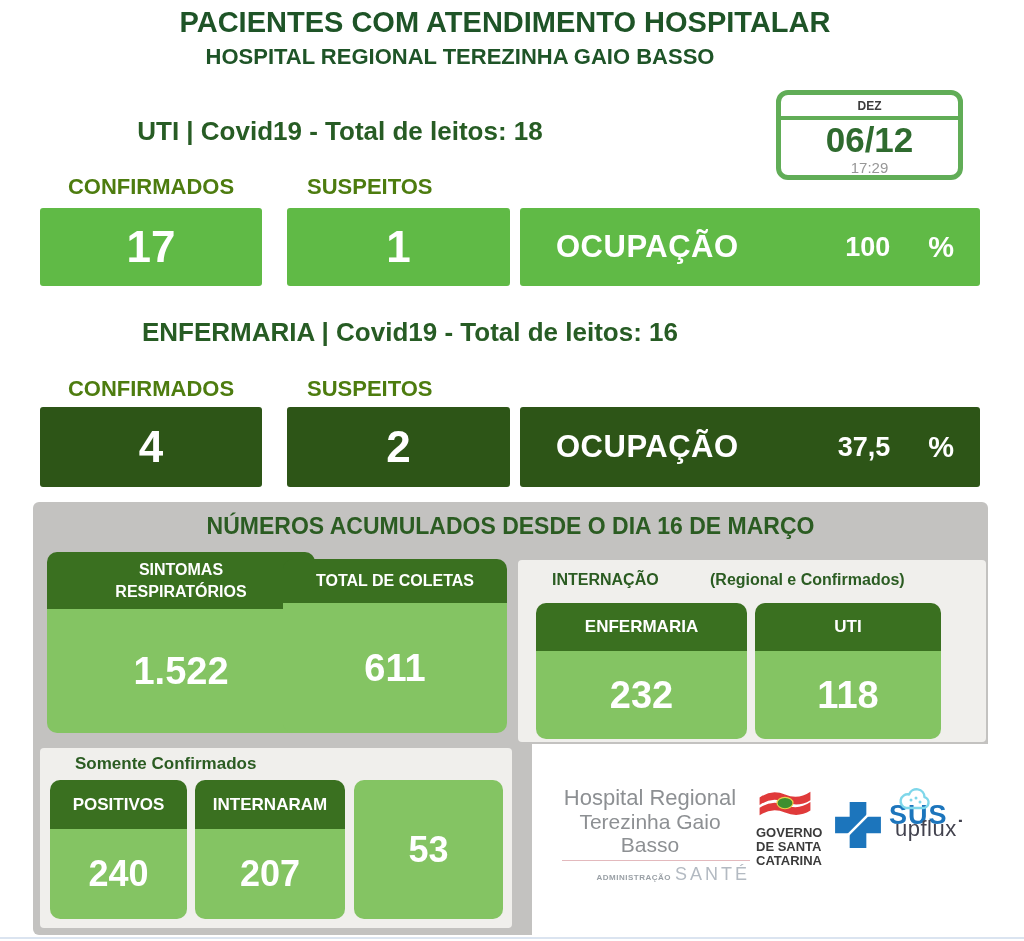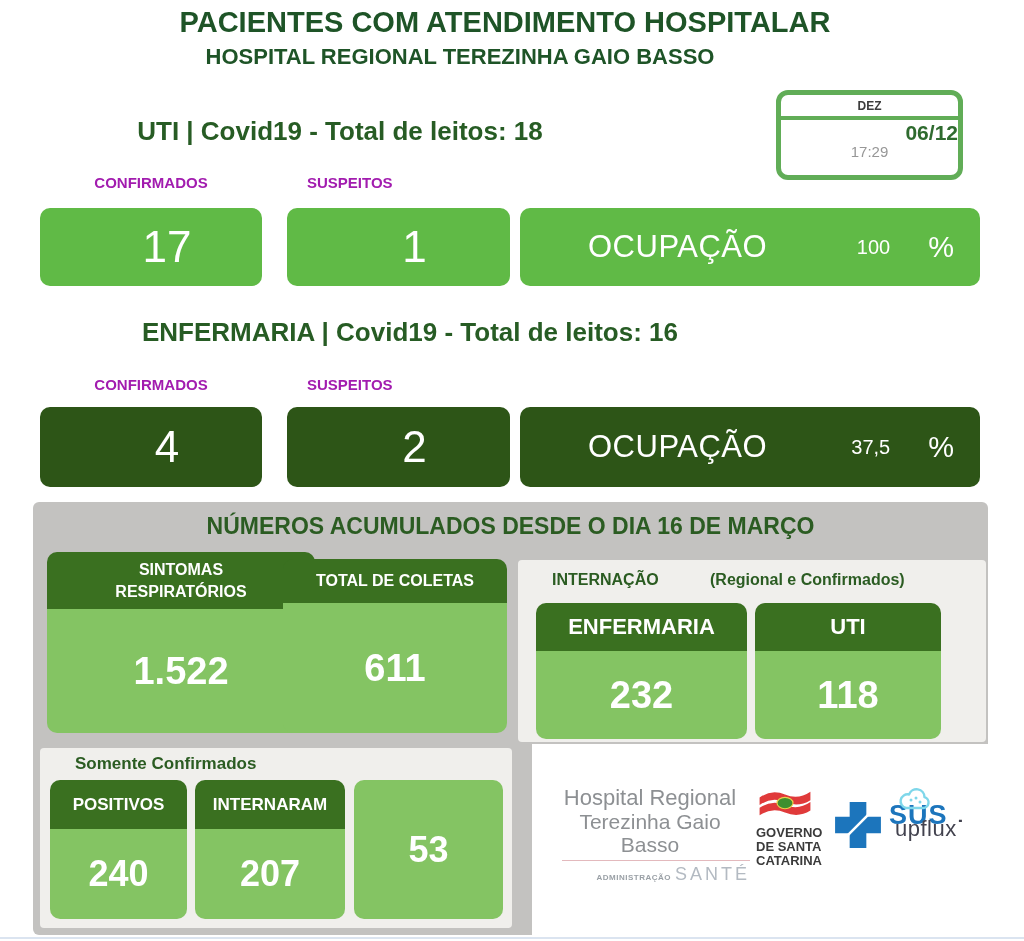--- a/index.html
+++ b/index.html
@@ -8,48 +8,48 @@
   .stage { position:relative; width:1024px; height:941px; background:#fff; overflow:hidden; }
 
   .abs { position:absolute; }
 
   .page-title { top:6px; left:0; width:1010px; font-size:29px; font-weight:bold; color:#1e5427; text-align:center; letter-spacing:0px; }
   .page-subtitle { top:44px; left:0; width:920px; font-size:22px; font-weight:bold; color:#1e5427; text-align:center; }
 
   
   .date-card { left:776px; top:90px; width:187px; height:90px; background:#fff; border:5px solid #61ad57; border-radius:12px; overflow:hidden; }
   .date-card .dc-month { height:25px; display:flex; align-items:center; justify-content:center; font-size:12px; font-weight:bold; color:#3c3c3c; border-bottom:4px solid #61ad57; }
-  .date-card .dc-date { margin-top:1px; text-align:right; font-size:21px; font-weight:bold; color:#2f6b2f; line-height:1.1; }
+  .date-card .dc-date { margin-top:1px; text-align:center; font-size:35px; font-weight:bold; color:#2f6b2f; line-height:1.1; }
   .date-card .dc-time { text-align:center; font-size:15px; color:#979797; line-height:1.0; }
 
   .section-heading { font-size:26px; font-weight:bold; color:#275c24; text-align:center; }
   .uti-heading { top:116px; left:0; width:680px; }
   .enf-heading { top:317px; left:0; width:820px; }
 
-  .col-label { font-size:15px; font-weight:bold; color:#a21caf; }
+  .col-label { font-size:22px; font-weight:bold; color:#4d7c0f; }
   .lbl-conf-uti { top:174px; left:40px; width:222px; text-align:center; }
   .lbl-susp-uti { top:174px; left:307px; }
   .lbl-conf-enf { top:376px; left:40px; width:222px; text-align:center; }
   .lbl-susp-enf { top:376px; left:307px; }
 
-  .kpi-box { display:flex; align-items:center; justify-content:center; color:#fff; font-weight:normal; border-radius:10px;padding-left:32px; }
+  .kpi-box { display:flex; align-items:center; justify-content:center; color:#fff; font-weight:bold; border-radius:3px; }
   .bright { background:#60ba46; }
   .dark { background:#2d5517; }
   .big-num { font-size:44px; }
 
   .uti-conf { left:40px;  top:208px; width:222px; height:78px; }
   .uti-susp { left:287px; top:208px; width:223px; height:78px; }
   .uti-ocup { left:520px; top:208px; width:460px; height:78px; }
   .enf-conf { left:40px;  top:407px; width:222px; height:80px; }
   .enf-susp { left:287px; top:407px; width:223px; height:80px; }
   .enf-ocup { left:520px; top:407px; width:460px; height:80px; }
 
   .ocup-box { justify-content:flex-start; }
   .ocup-label { font-size:31px; margin-left:36px; letter-spacing:0.5px; }
-  .ocup-value { font-size:20px; margin-left:auto; }
+  .ocup-value { font-size:27px; margin-left:auto; }
   .ocup-pct { font-size:29px; margin-left:38px; margin-right:26px; }
 
   
   .acc-panel { left:33px; top:502px; width:955px; height:433px; background:#c3c2c0; border-radius:6px; }
   .acc-heading { top:513px; left:33px; width:955px; font-size:23px; font-weight:bold; color:#2b5c22; text-align:center; }
 
   .stat-card { border-radius:10px; overflow:hidden; display:flex; flex-direction:column; }
   .stat-head { background:#3a7020; color:#fff; font-weight:bold; display:flex; align-items:center; justify-content:center; text-align:center; }
   .stat-body { background:#84c463; color:#fff; font-weight:bold; display:flex; align-items:center; justify-content:center; flex:1; }
 
@@ -58,21 +58,21 @@
   .card-sintomas .stat-body { font-size:38px; }
   .card-coletas { left:283px; top:559px; width:224px; height:174px; }
   .card-coletas .stat-head { height:44px; font-size:16px; }
   .card-coletas .stat-body { font-size:38px; }
 
   .intern-panel { left:518px; top:560px; width:468px; height:182px; background:#f0efec; border-radius:4px; }
   .intern-label { top:571px; left:552px; font-size:16px; font-weight:bold; color:#2b5c22; }
   .intern-sublabel { top:571px; left:710px; font-size:16px; font-weight:bold; color:#2b5c22; }
   .card-int-enf { left:536px; top:603px; width:211px; height:136px; }
   .card-int-uti { left:755px; top:603px; width:186px; height:136px; }
-  .card-int-enf .stat-head, .card-int-uti .stat-head { height:48px; font-size:22px; }
+  .card-int-enf .stat-head, .card-int-uti .stat-head { height:48px; font-size:17px; }
   .card-int-enf .stat-body, .card-int-uti .stat-body { font-size:38px; }
 
   .conf-panel { left:40px; top:748px; width:472px; height:180px; background:#f0efec; border-radius:4px; }
   .conf-panel-label { top:754px; left:75px; font-size:17px; font-weight:bold; color:#2b5c22; }
   .card-pos { left:50px;  top:780px; width:137px; height:139px; }
   .card-intram { left:195px; top:780px; width:150px; height:139px; }
   .card-obitos { left:354px; top:780px; width:149px; height:139px; }
   .card-pos .stat-head, .card-intram .stat-head, .card-obitos .stat-head { height:49px; font-size:17px; }
   .card-pos .stat-body, .card-intram .stat-body, .card-obitos .stat-body { font-size:36px; }
 

